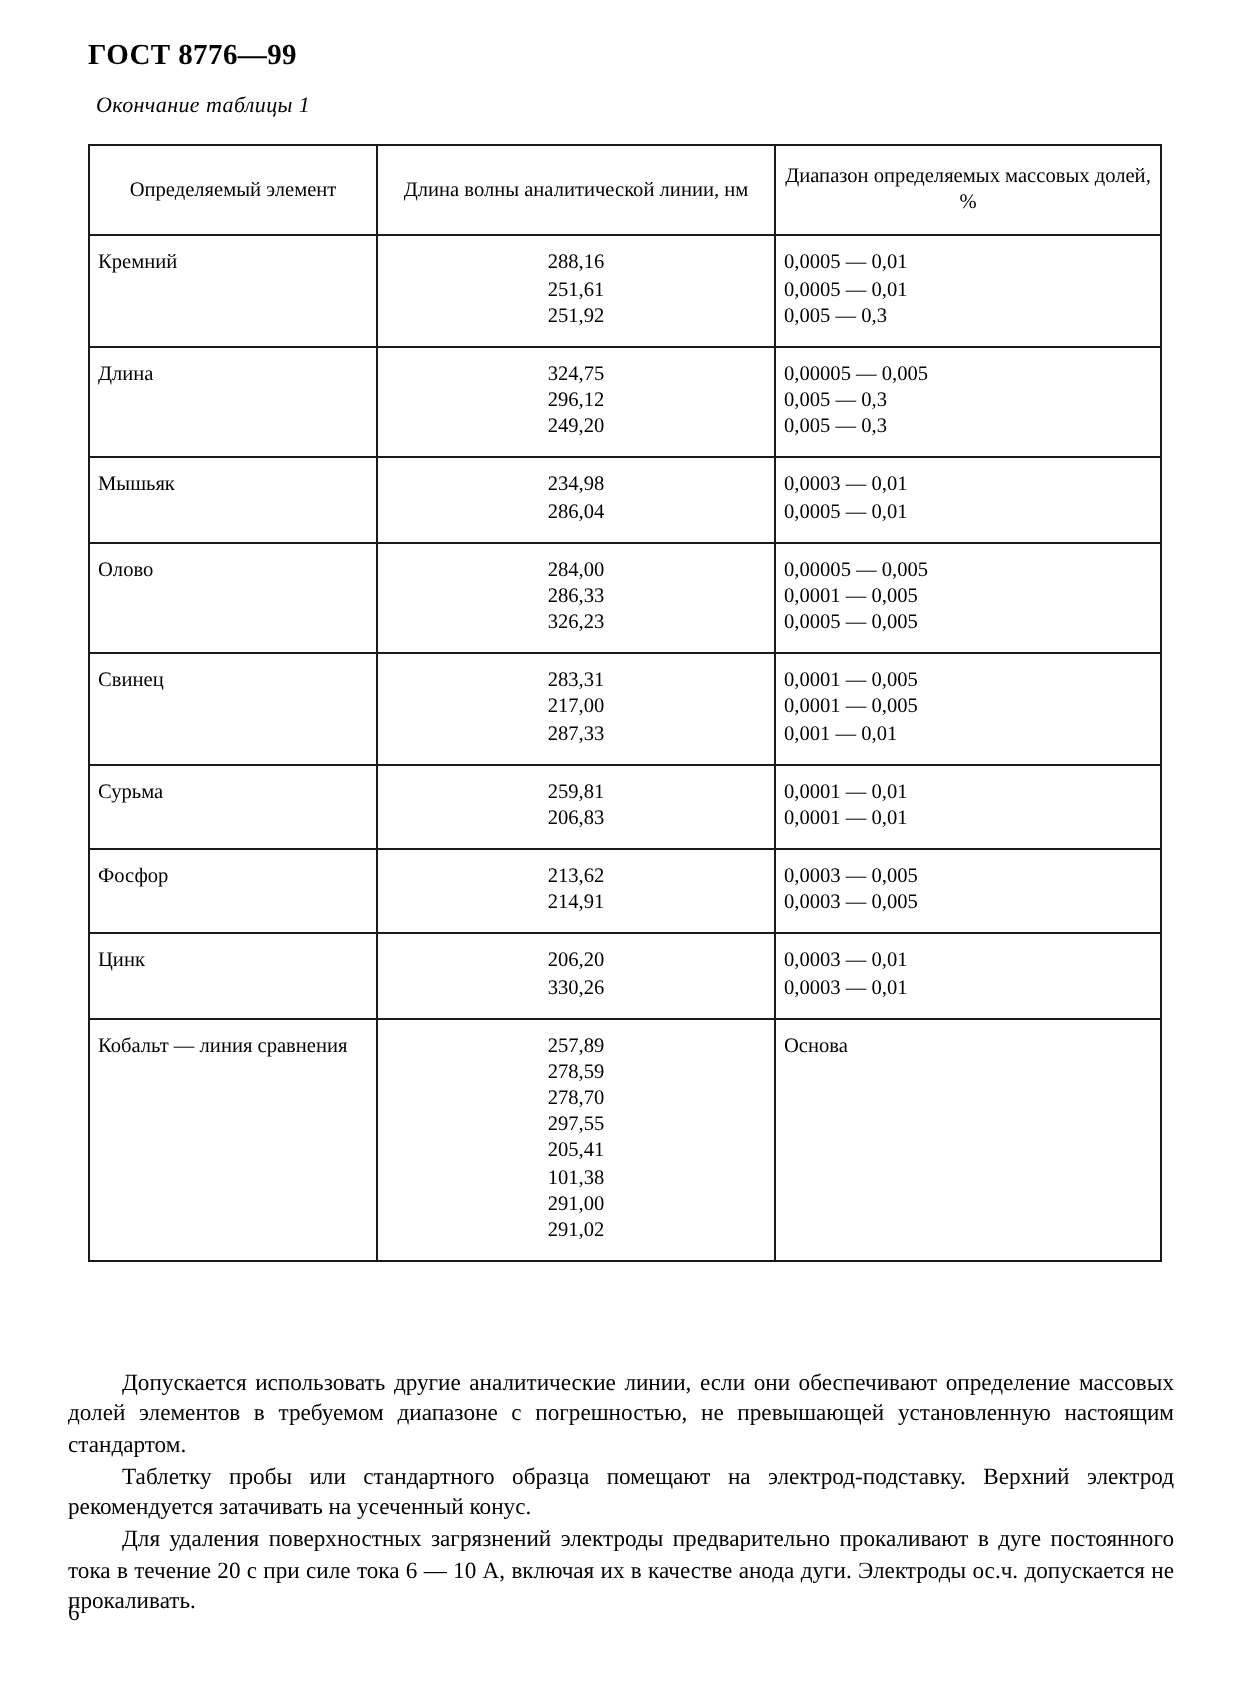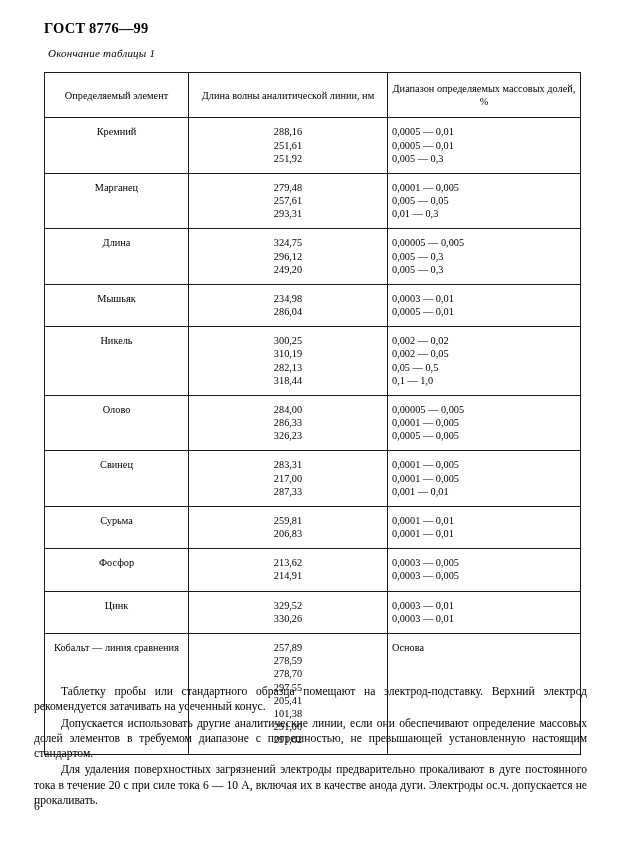--- a/index.html
+++ b/index.html
@@ -68,21 +68,21 @@
   table.gost td {
     vertical-align: top;
     padding: 7px 4px 8px 4px;
   }
   col.c1 { width: 144px; }
   col.c2 { width: 199px; }
   col.c3 { width: 193px; }
 
   td.elem {
     padding-left: 20px;
-    text-align: center;
+    text-align: left;
   }
   td.wl {
     text-align: center;
     padding-right: 0;
   }
   td.wl .vals {
     display: inline-block;
     text-align: center;
   }
   td.range {
@@ -143,56 +143,37 @@
           <tr>
             <td class="elem">Кремний</td>
             <td class="wl"><span class="vals"><span class="line">288,16</span><span class="line">251,61</span><span class="line">251,92</span></span></td>
             <td class="range">
               <span class="line">0,0005 — 0,01</span>
               <span class="line">0,0005 — 0,01</span>
               <span class="line">0,005 — 0,3</span>
             </td>
           </tr>
           <tr>
-            <td class="elem">Марганец</td>
-            <td class="wl"><span class="vals"><span class="line">279,48</span><span class="line">257,61</span><span class="line">293,31</span></span></td>
-            <td class="range">
-              <span class="line">0,0001 — 0,005</span>
-              <span class="line">0,005 — 0,05</span>
-              <span class="line">0,01 — 0,3</span>
-            </td>
-          </tr>
-          <tr>
             <td class="elem">Длина</td>
             <td class="wl"><span class="vals"><span class="line">324,75</span><span class="line">296,12</span><span class="line">249,20</span></span></td>
             <td class="range">
               <span class="line">0,00005 — 0,005</span>
               <span class="line">0,005 — 0,3</span>
               <span class="line">0,005 — 0,3</span>
             </td>
           </tr>
           <tr>
             <td class="elem">Мышьяк</td>
             <td class="wl"><span class="vals"><span class="line">234,98</span><span class="line">286,04</span></span></td>
             <td class="range">
               <span class="line">0,0003 — 0,01</span>
               <span class="line">0,0005 — 0,01</span>
             </td>
           </tr>
           <tr>
-            <td class="elem">Никель</td>
-            <td class="wl"><span class="vals"><span class="line">300,25</span><span class="line">310,19</span><span class="line">282,13</span><span class="line">318,44</span></span></td>
-            <td class="range">
-              <span class="line">0,002 — 0,02</span>
-              <span class="line">0,002 — 0,05</span>
-              <span class="line">0,05 — 0,5</span>
-              <span class="line">0,1 — 1,0</span>
-            </td>
-          </tr>
-          <tr>
             <td class="elem">Олово</td>
             <td class="wl"><span class="vals"><span class="line">284,00</span><span class="line">286,33</span><span class="line">326,23</span></span></td>
             <td class="range">
               <span class="line">0,00005 — 0,005</span>
               <span class="line">0,0001 — 0,005</span>
               <span class="line">0,0005 — 0,005</span>
             </td>
           </tr>
           <tr>
             <td class="elem">Свинец</td>
@@ -214,38 +195,38 @@
           <tr>
             <td class="elem">Фосфор</td>
             <td class="wl"><span class="vals"><span class="line">213,62</span><span class="line">214,91</span></span></td>
             <td class="range">
               <span class="line">0,0003 — 0,005</span>
               <span class="line">0,0003 — 0,005</span>
             </td>
           </tr>
           <tr>
             <td class="elem">Цинк</td>
-            <td class="wl"><span class="vals"><span class="line">329,52</span><span class="line">330,26</span></span></td>
+            <td class="wl"><span class="vals"><span class="line">206,20</span><span class="line">330,26</span></span></td>
             <td class="range">
               <span class="line">0,0003 — 0,01</span>
               <span class="line">0,0003 — 0,01</span>
             </td>
           </tr>
           <tr class="pad-row">
             <td class="elem">Кобальт — линия сравнения</td>
             <td class="wl"><span class="vals"><span class="line">257,89</span><span class="line">278,59</span><span class="line">278,70</span><span class="line">297,55</span><span class="line">205,41</span><span class="line">101,38</span><span class="line">291,00</span><span class="line">291,02</span></span></td>
             <td class="range">
               <span class="line">Основа</span>
             </td>
           </tr>
         </tbody>
     </table>
   </div>
 
   <div class="body-text" id="body-text">
+      <p>Допускается использовать другие аналитические линии, если они обеспечивают определение массовых долей элементов в требуемом диапазоне с погрешностью, не превышающей установленную настоящим стандартом.</p>
       <p>Таблетку пробы или стандартного образца помещают на электрод-подставку. Верхний электрод рекомендуется затачивать на усеченный конус.</p>
-      <p>Допускается использовать другие аналитические линии, если они обеспечивают определение массовых долей элементов в требуемом диапазоне с погрешностью, не превышающей установленную настоящим стандартом.</p>
       <p>Для удаления поверхностных загрязнений электроды предварительно прокаливают в дуге постоянного тока в течение 20 с при силе тока 6 — 10 А, включая их в качестве анода дуги. Электроды ос.ч. допускается не прокаливать.</p>
     </div>
 
   <div class="page-number">6</div>
 
 </div>
 
 </body></html>

